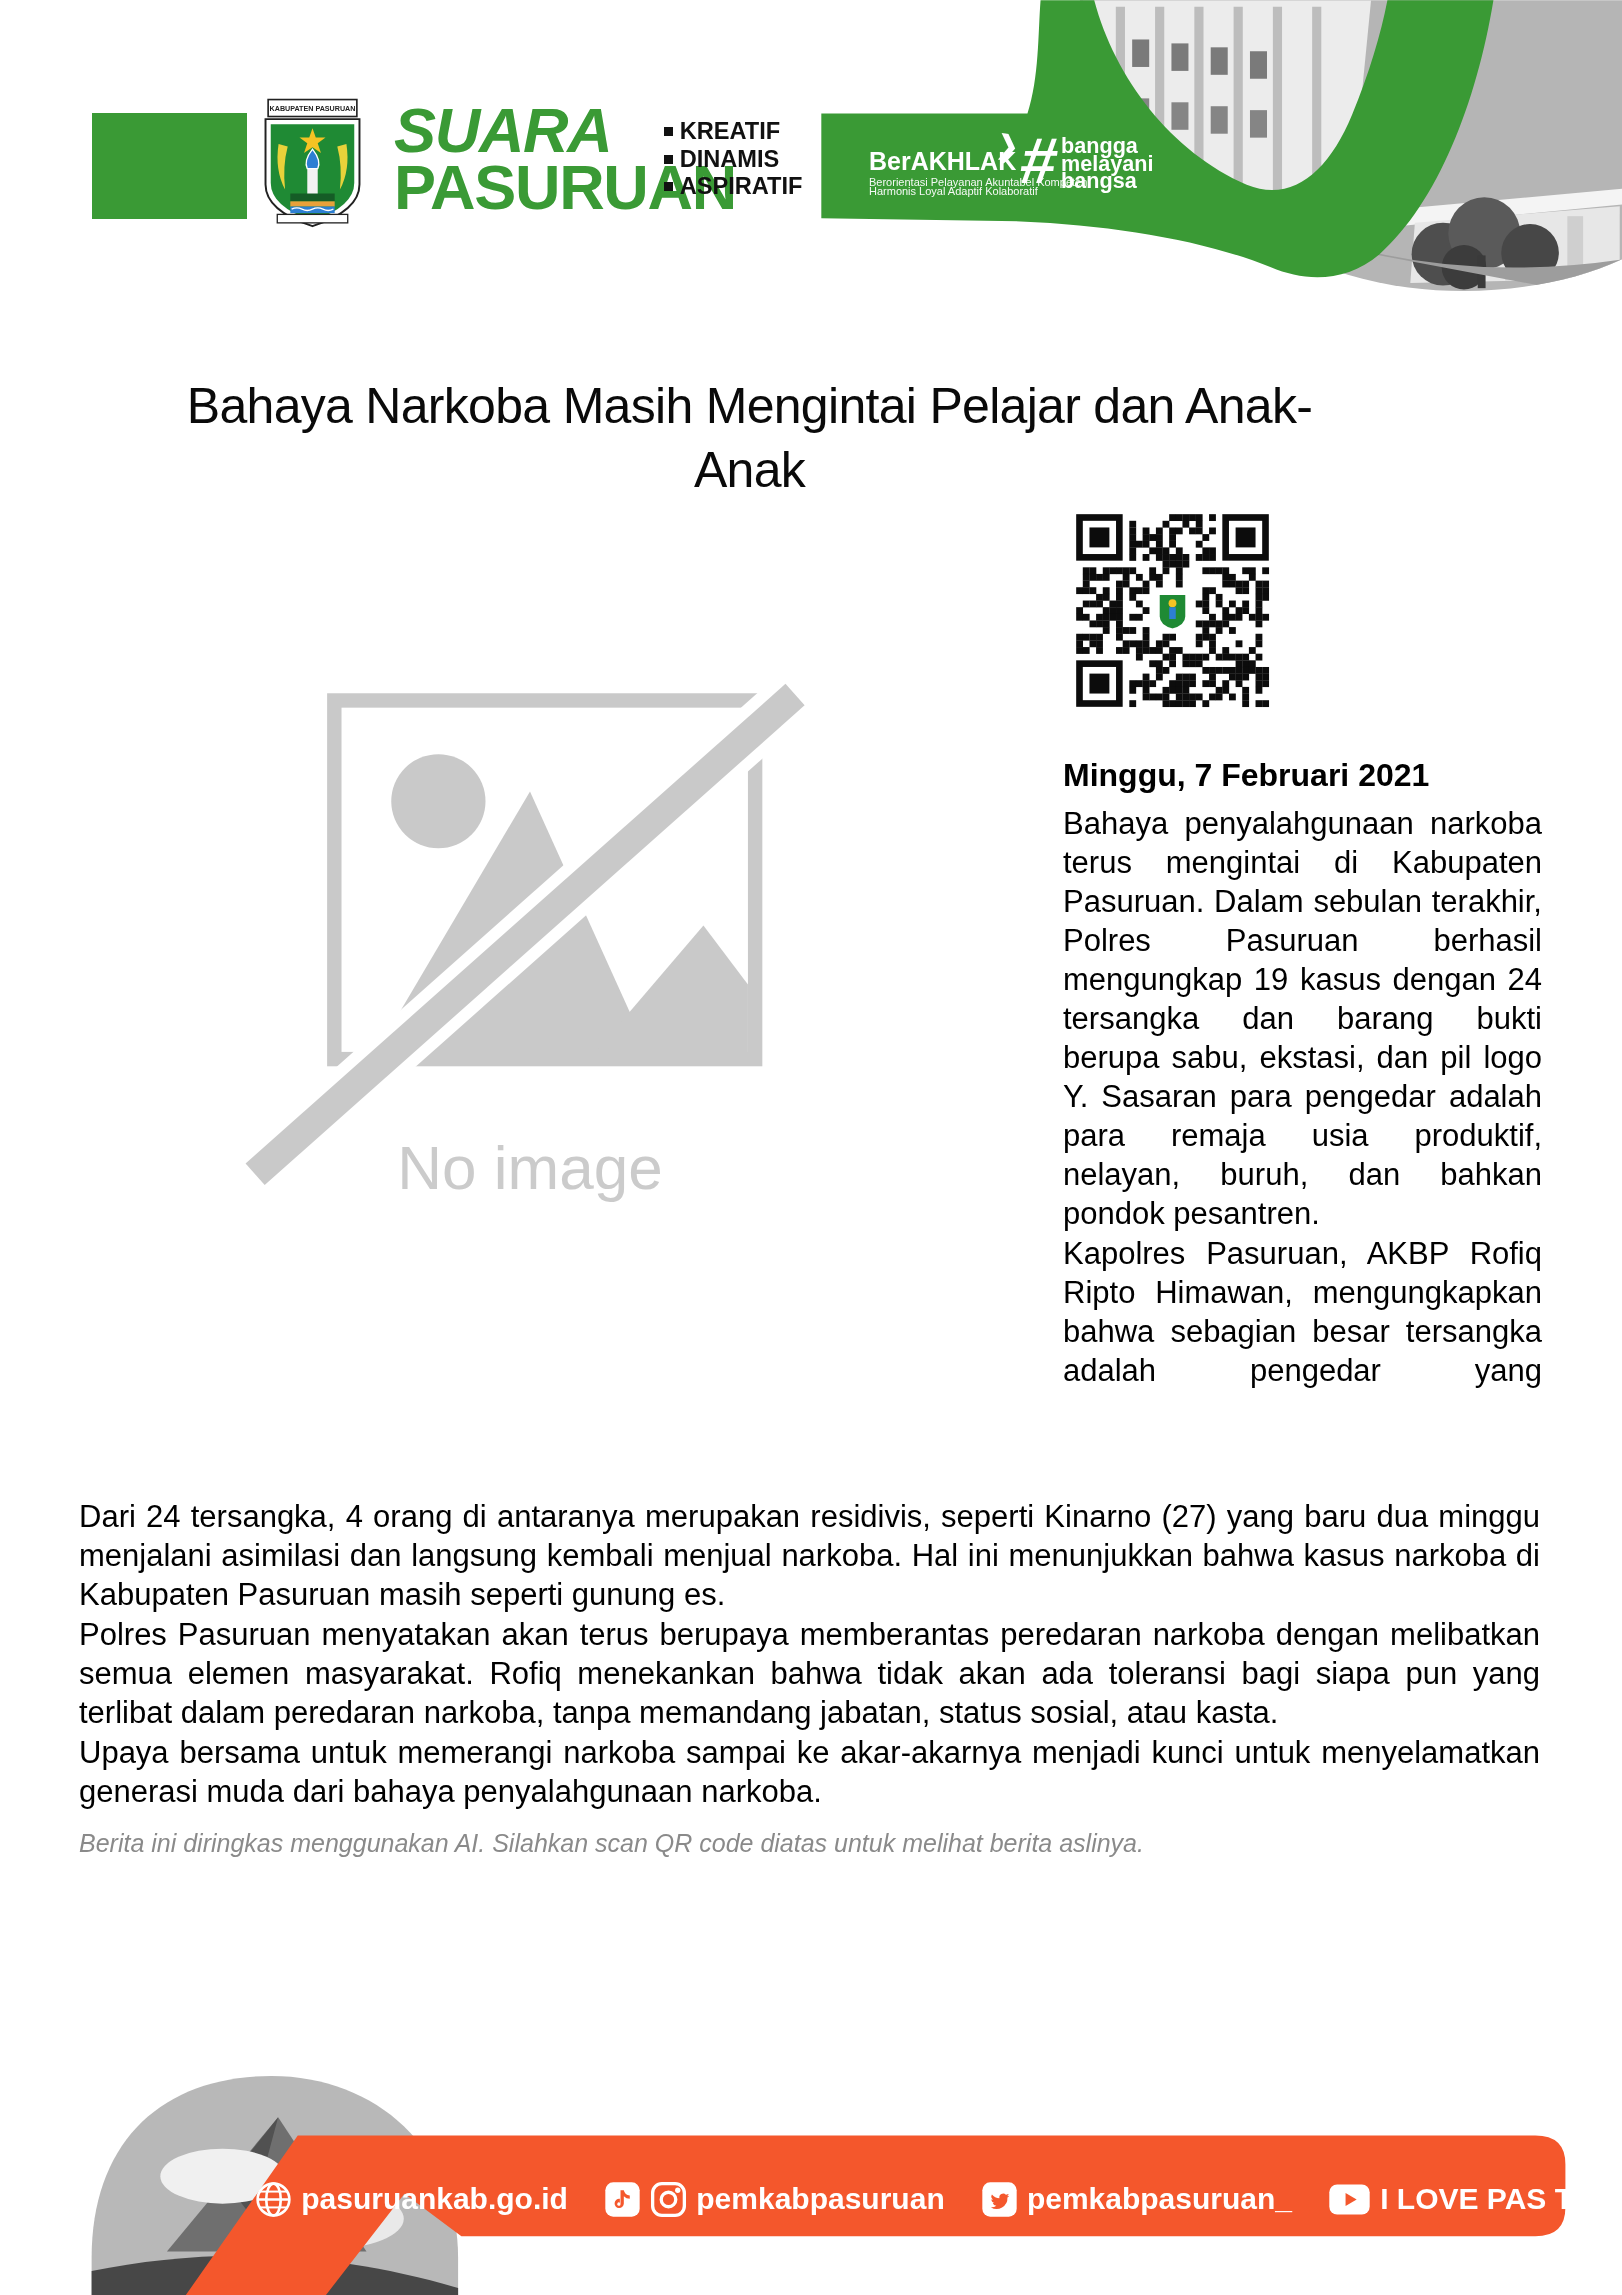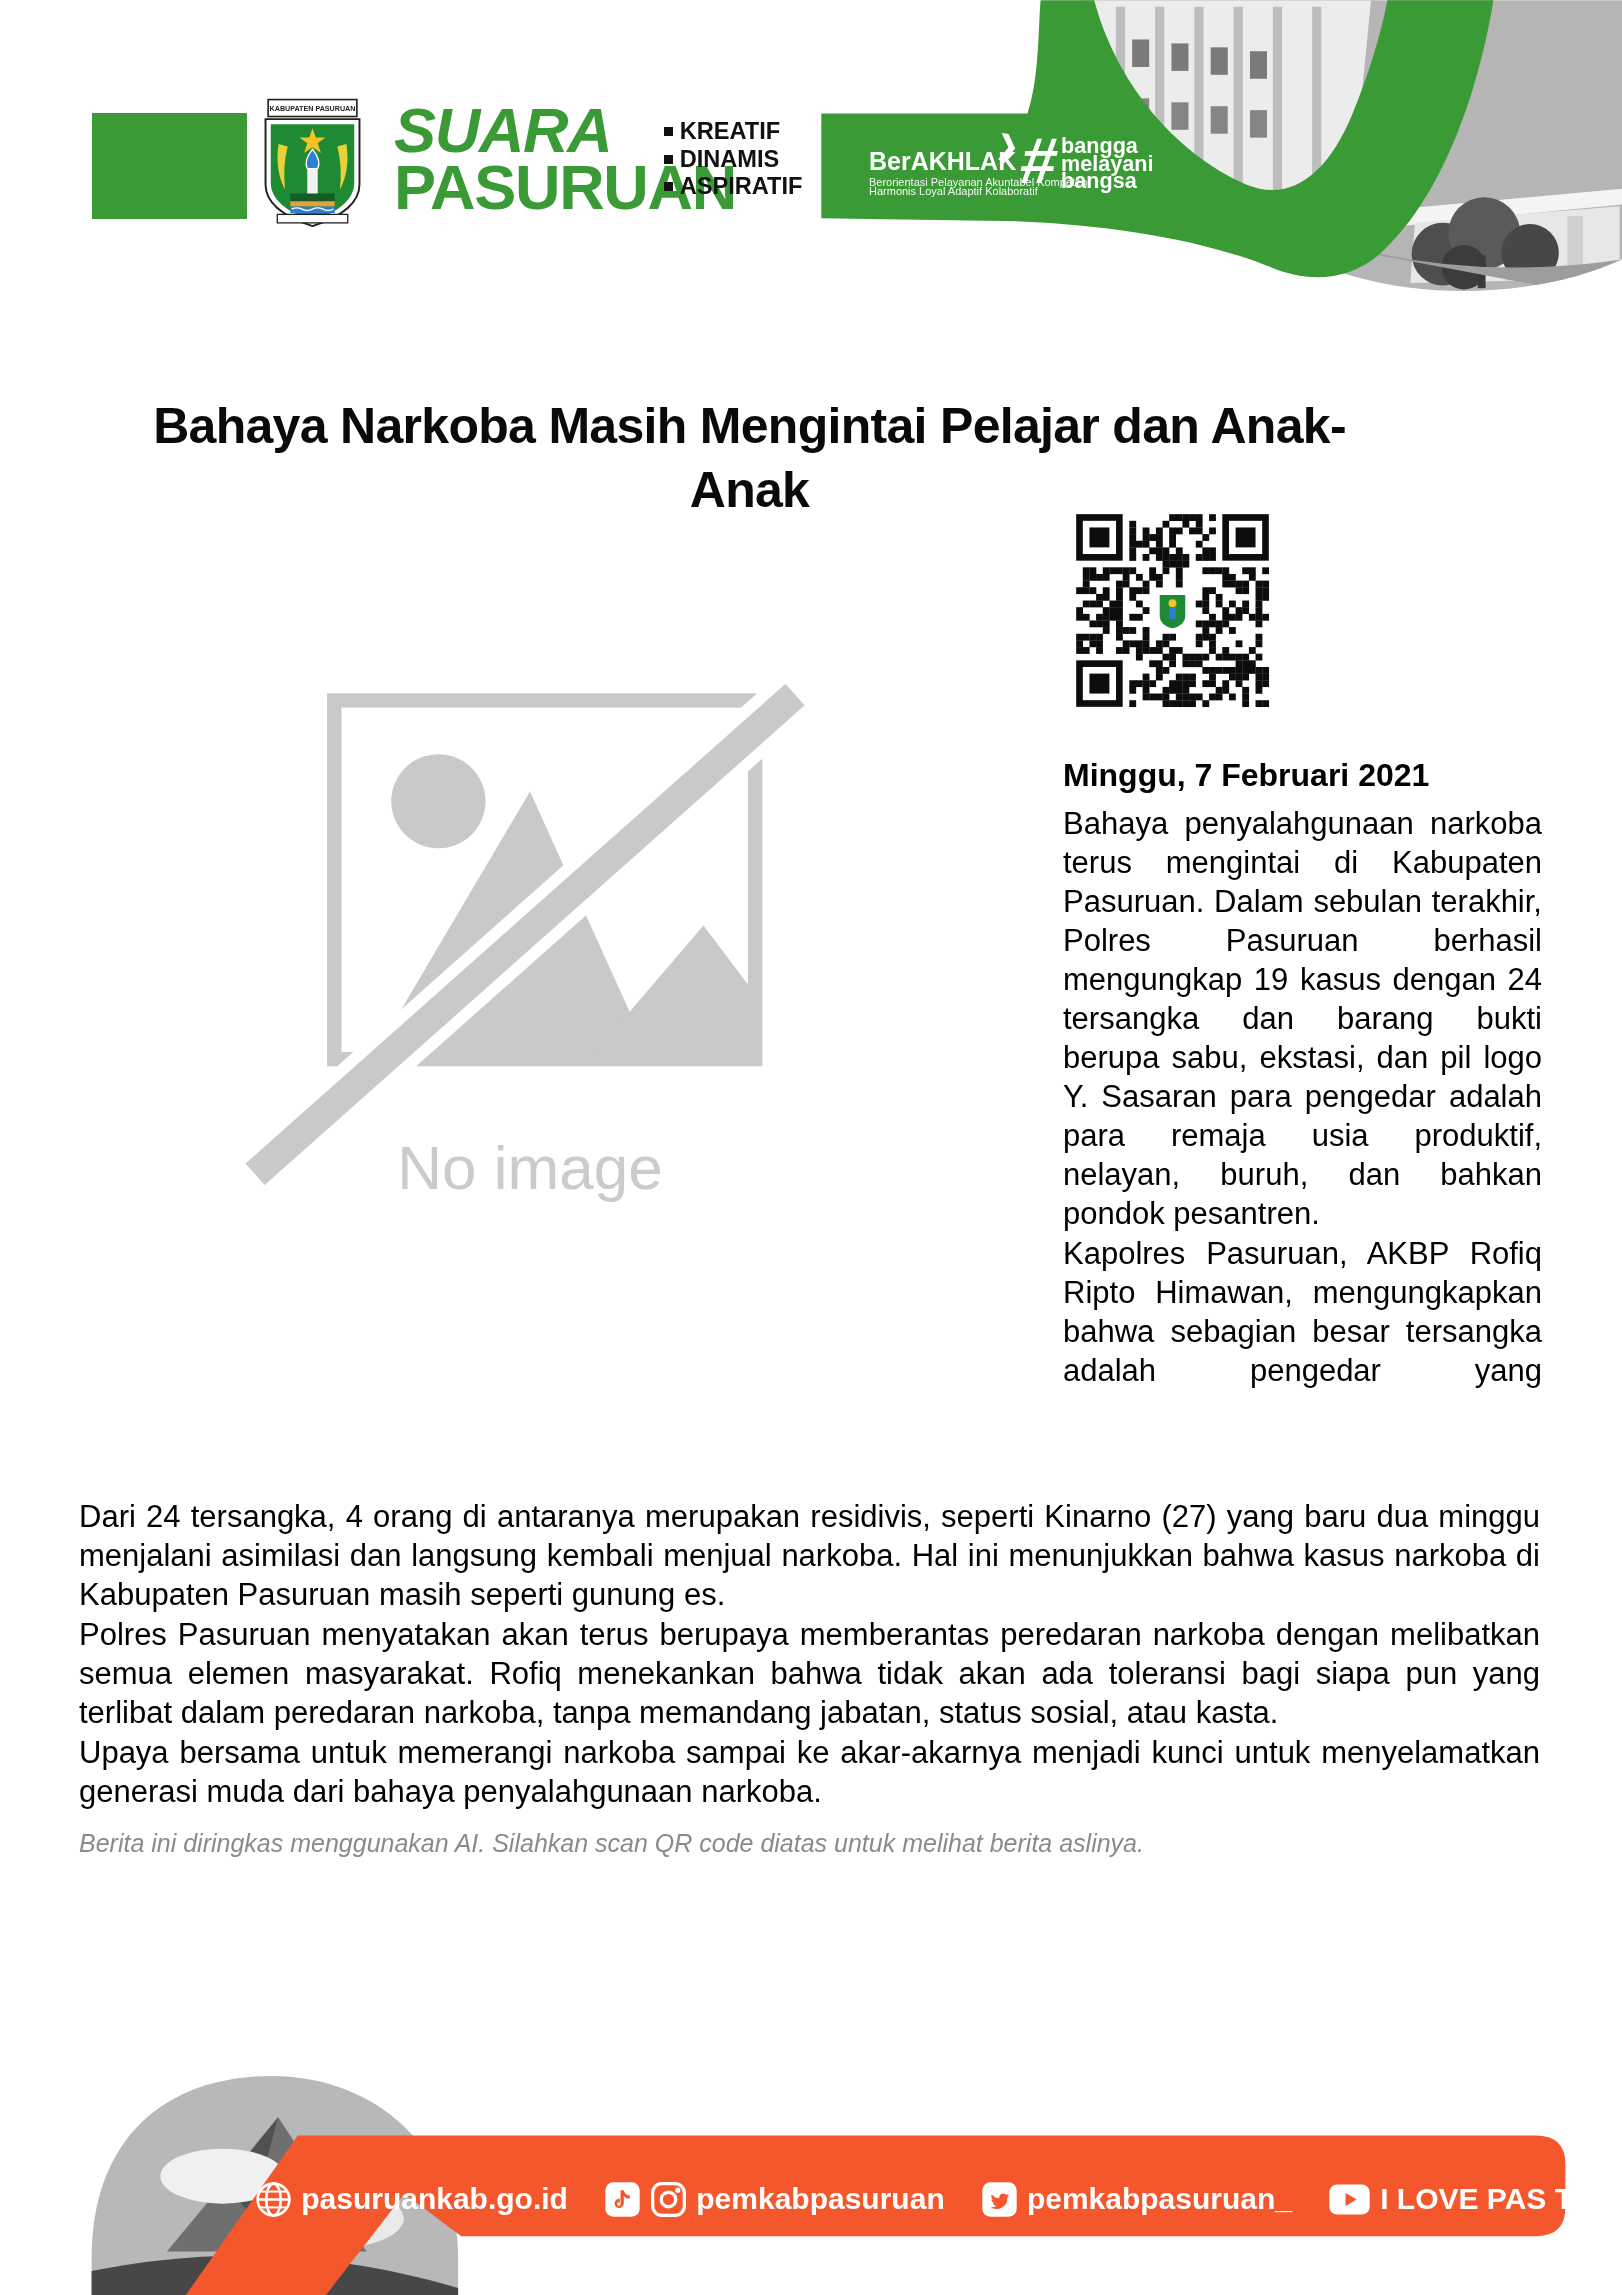--- a/index.html
+++ b/index.html
@@ -24,21 +24,21 @@
   .berakhlak .t{font-size:25px;font-weight:700;letter-spacing:0;}
   .berakhlak .chev{position:absolute;left:128px;top:-17px;font-size:26px;font-weight:700;transform:rotate(8deg);}
   .berakhlak .s{font-size:11px;line-height:9.2px;margin-top:3.9px;opacity:.95;}
 
   .bangga{left:1021px;top:133px;display:flex;color:#fff;}
   .bangga .hash{font-size:65px;font-weight:700;line-height:55px;transform:skewX(-8deg);}
   .bangga .words{margin-left:3.9px;margin-top:3.9px;}
   .bangga .words div{font-size:21.6px;font-weight:700;line-height:17.7px;}
 
   
-  .title{left:0;top:394px;width:1499px;text-align:center;color:#0a0a0a;font-weight:700;font-size:50px;line-height:64px;letter-spacing:-0.7px;}
+  .title{left:0;top:374px;width:1499px;text-align:center;color:#0a0a0a;font-weight:400;font-size:50px;line-height:64px;letter-spacing:-0.7px;}
 
   
   .noimage-label{left:242px;top:1132px;width:576px;text-align:center;color:#cbcbcb;font-size:62px;font-weight:400;}
 
   
   .right-col{left:1063px;top:756px;width:479px;}
   .date-h{font-size:32px;font-weight:700;color:#000;margin:0 0 9.2px 0;line-height:39px;}
   .para{font-size:31px;line-height:39px;color:#000;text-align:justify;margin:0;}
   .para + .para{margin-top:1px;}
   .force-last{text-align-last:justify;}

